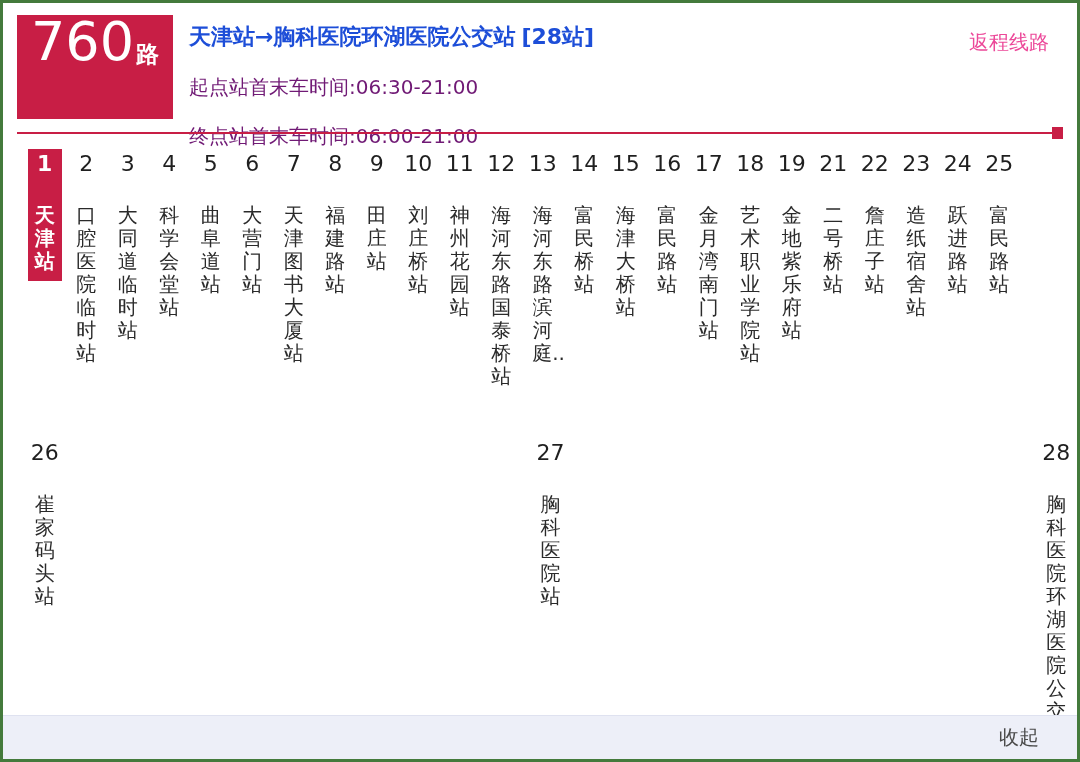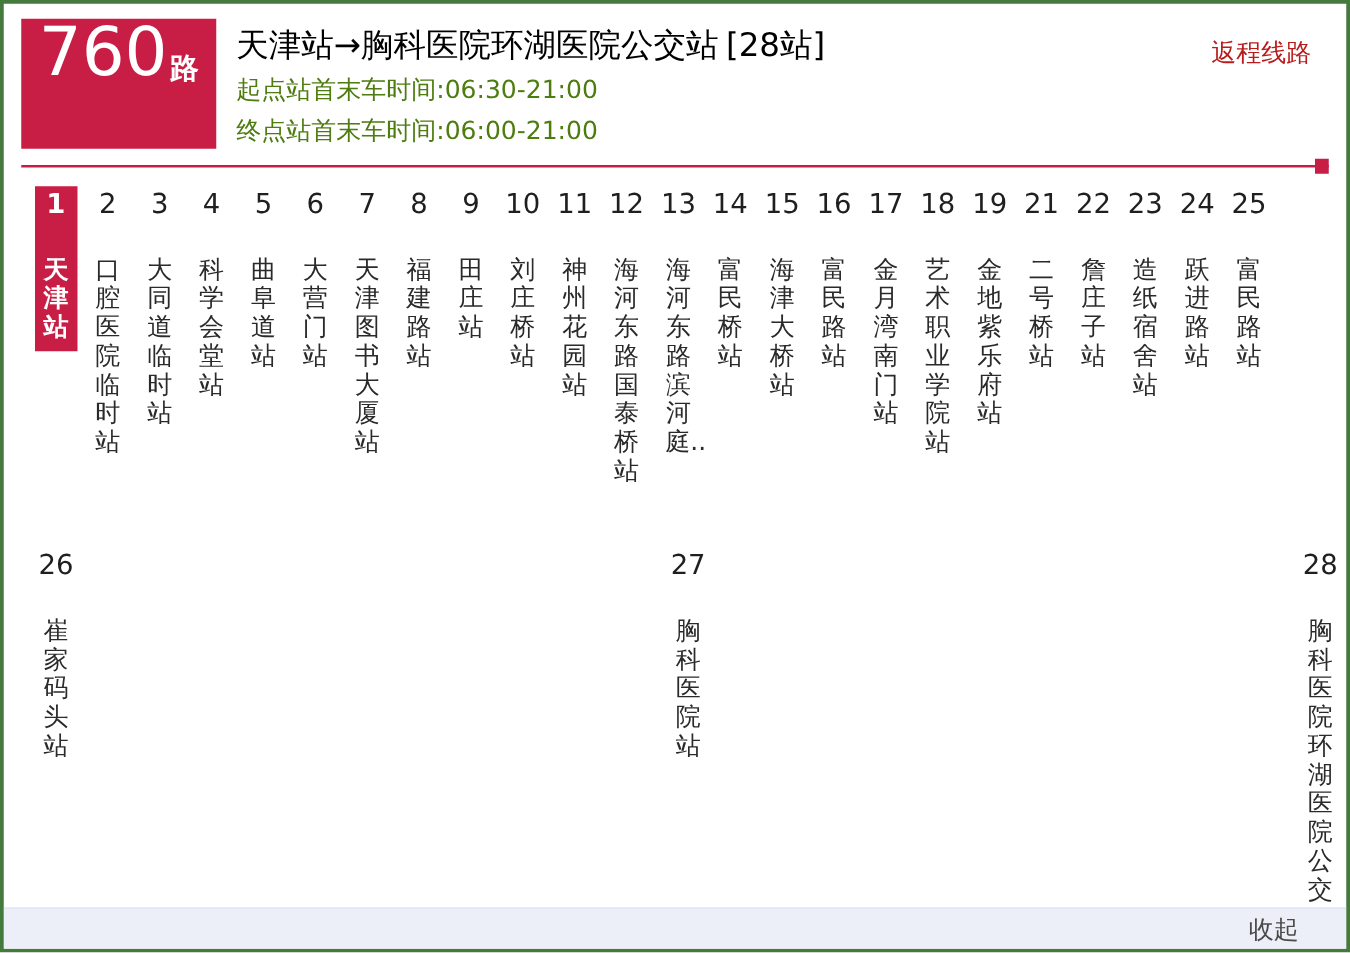--- a/index.html
+++ b/index.html
@@ -28,38 +28,38 @@
   .route-number { font-size: 54px; line-height: 1; font-weight: 500; }
   .route-suffix { font-size: 23px; font-weight: 700; margin: 24px 0 0 2px; }
 
   .header-info {
     position: absolute;
     left: 186px; top: 21px;
     display: flex;
     flex-direction: column;
   }
   .route-title {
-    color: #000000;
-    font-size: 26px;
-    font-weight: 400;
+    color: #1d4ed8;
+    font-size: 22px;
+    font-weight: 700;
     line-height: 26px;
     white-space: nowrap;
   }
   .route-title .badge { margin-left: 6px; }
   .time-line {
-    color: #4d7c0f;
+    color: #701a75;
     font-size: 20px;
     line-height: 24px;
-    margin-top: 9px;
+    margin-top: 25px;
     white-space: nowrap;
   }
   .return-link {
     position: absolute;
     right: 28px; top: 26px;
-    color: #b91c1c;
+    color: #ec4899;
     font-size: 20px;
     cursor: pointer;
     text-decoration: none;
   }
   .redline {
     position: absolute;
     top: 129px; left: 14px; right: 14px;
     height: 2px;
     background: #c81e45;
   }
@@ -107,21 +107,21 @@
     color: #2a2a2a;
   }
   .stop.active .stop-box { background: #c81e45; }
   .stop.active .stop-num,
   .stop.active .stop-name { color: #fff; font-weight: 700; }
 
   
   .footer-bar {
     position: absolute;
     left: 0; right: 0; bottom: 0;
-    height: 33px;
+    height: 44px;
     background: #edeff8;
     border-top: 1px solid #dfe2f0;
     display: flex;
     align-items: center;
     justify-content: flex-end;
     padding-right: 38px;
   }
   .collapse-toggle {
     color: #4a4a4a;
     font-size: 20px;

